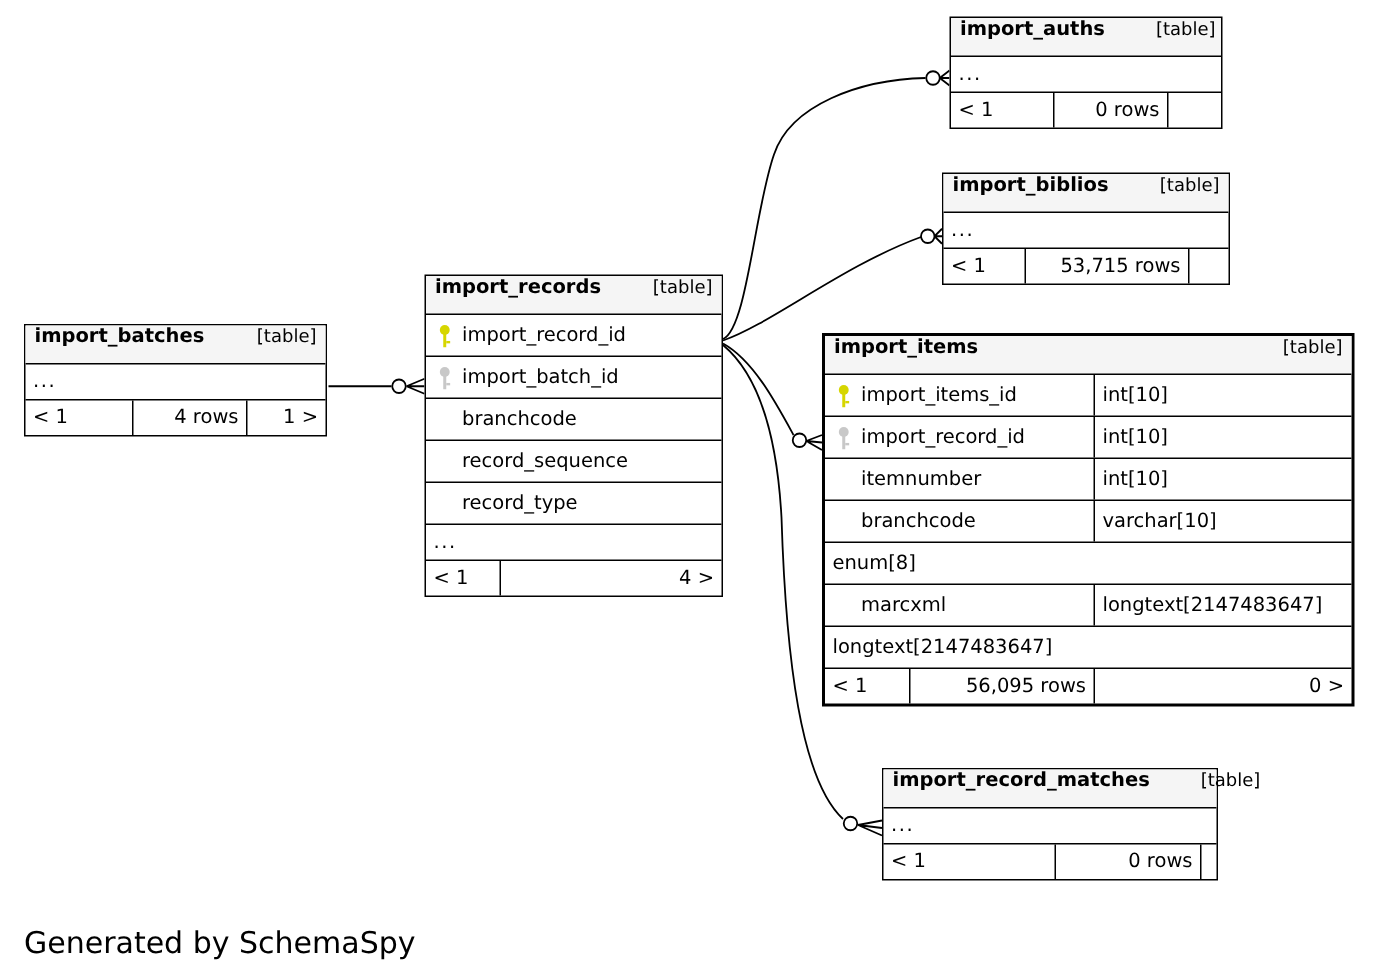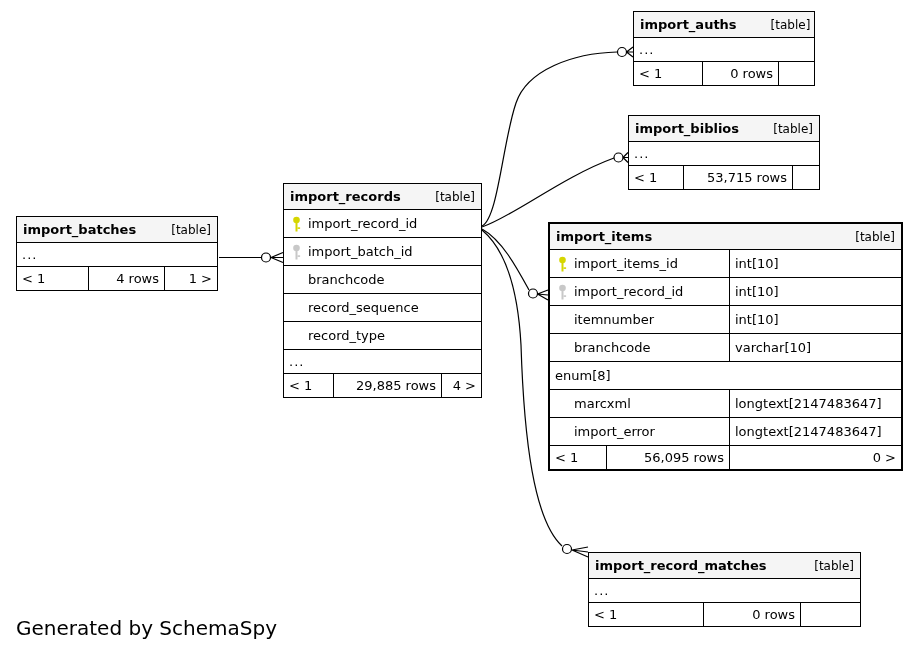--- a/index.html
+++ b/index.html
@@ -17,21 +17,21 @@
     z-index: 0;
   }
   .tbl {
     position: absolute;
     background: #fff;
     border: 1px solid var(--table-border, #000);
     z-index: 1;
   }
   .tbl.thick { border-width: 2px; }
   .tbl-header {
-    display: flex; align-items: center; justify-content: space-between;
+    display: flex; align-items: flex-start; justify-content: space-between;
     height: 26px; padding: 0 6px;
     background: var(--header-bg, #f5f5f5);
     border-bottom: 1px solid var(--table-border, #000);
     gap: 26px;
   }
   .tbl-name { font-weight: bold; white-space: nowrap; }
   .tbl-tag { font-size: 12px; white-space: nowrap; margin-left: 8px; }
   .crow {
     display: flex; align-items: center;
     height: 28px;
@@ -66,21 +66,21 @@
   .key-icon { display: block; }
   .key-icon.pk { fill: var(--pk-key, #d6d600); }
   .key-icon.fk { fill: var(--fk-key, #c8c8c8); }
 
   
   #t-batches  { left: 16px;  top: 216px; width: 202px; }
   #t-records  { left: 283px; top: 183px; width: 199px; }
   #t-auths    { left: 633px; top: 11px;  width: 182px; }
   #t-biblios  { left: 628px; top: 115px; width: 192px; }
   #t-items    { left: 548px; top: 222px; width: 355px; }
-  #t-matches  { left: 588px; top: 512px; width: 273px; margin-top: 40px; }
+  #t-matches  { left: 588px; top: 512px; width: 224px; }
 
   #t-batches .fc.left   { flex: 0 0 72px; }
   #t-batches .fc.mid    { flex: 0 0 76px; }
   #t-records .fc.left   { flex: 0 0 50px; }
   #t-records .fc.mid    { flex: 0 0 108px; }
   #t-auths   .fc.left   { flex: 0 0 69px; }
   #t-auths   .fc.mid    { flex: 0 0 76px; }
   #t-biblios .fc.left   { flex: 0 0 55px; }
   #t-biblios .fc.mid    { flex: 0 0 109px; }
   #t-items   .fc.left   { flex: 0 0 57px; }
@@ -176,21 +176,20 @@
     <span class="kslot"></span>
     <span>record_sequence</span>
   </div>
   <div class="crow">
     <span class="kslot"></span>
     <span>record_type</span>
   </div>
   <div class="ellipsis-row">...</div>
   <div class="tbl-footer">
     <span class="fc left">&lt; 1</span>
-    <span class="fc mid">29,885 rows</span>
     <span class="fc fill right">4 &gt;</span>
   </div>
 </div>
 
 <div class="tbl" id="t-auths">
   <div class="tbl-header">
     <span class="tbl-name">import_auths</span>
     <span class="tbl-tag">[table]</span>
   </div>
   <div class="ellipsis-row">...</div>
@@ -263,24 +262,20 @@
     <span class="ctype">enum[8]</span>
   </div>
   <div class="crow">
     <span class="cname-wrap">
       <span class="kslot"></span>
       <span>marcxml</span>
     </span>
     <span class="ctype">longtext[2147483647]</span>
   </div>
   <div class="crow">
-    <span class="cname-wrap">
-      <span class="kslot"></span>
-      <span>import_error</span>
-    </span>
     <span class="ctype">longtext[2147483647]</span>
   </div>
   <div class="tbl-footer">
     <span class="fc left">&lt; 1</span>
     <span class="fc mid">56,095 rows</span>
     <span class="fc fill right">0 &gt;</span>
   </div>
 </div>
 
 <div class="tbl" id="t-matches">

